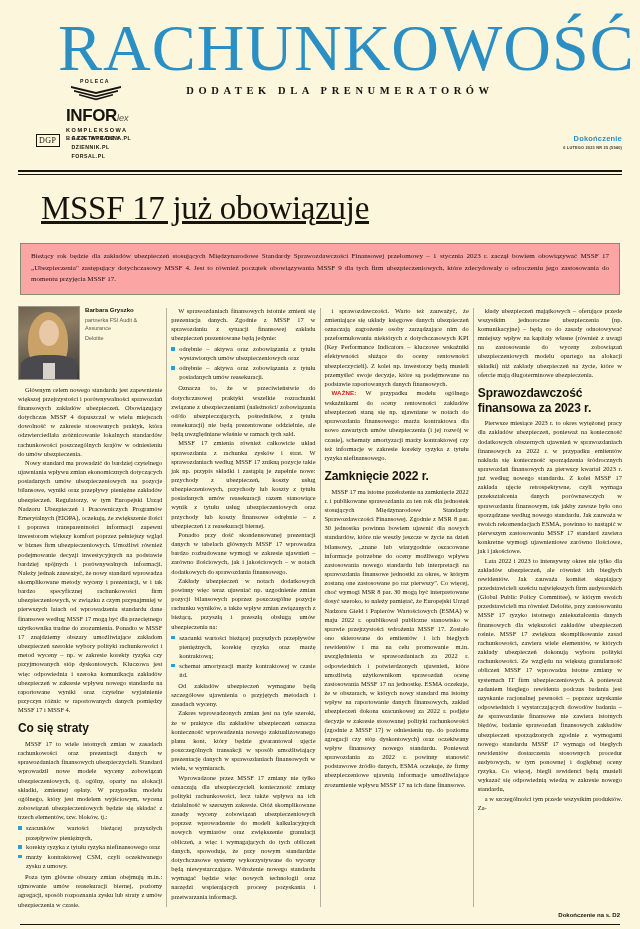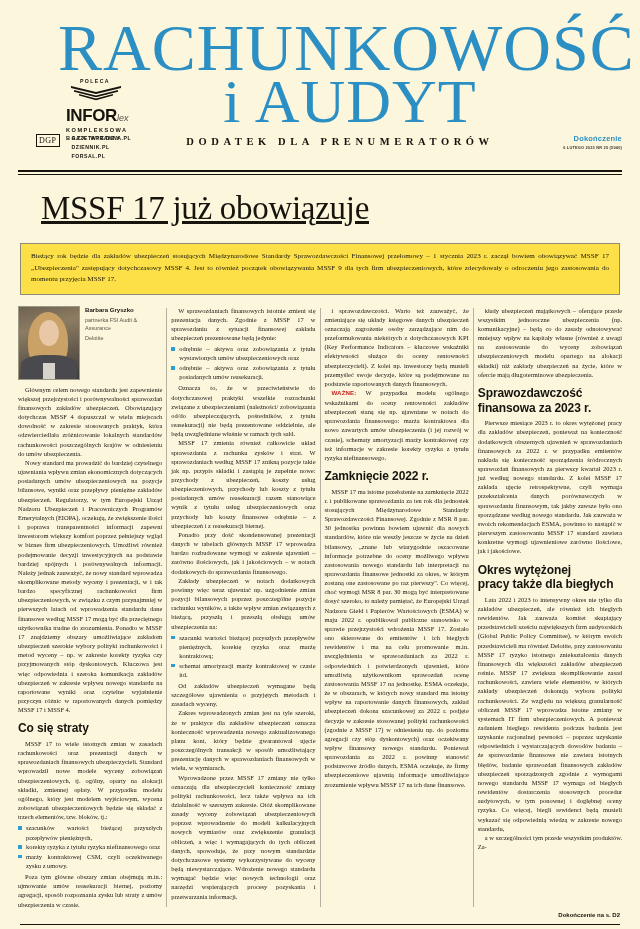--- a/index.html
+++ b/index.html
@@ -56,21 +56,21 @@
   
   .headline{
     font-size:33px;font-weight:400;letter-spacing:-0.3px;
     margin:16px 0 0 23px;color:#17140e;line-height:1.05;
     font-family:"Liberation Serif",serif;
     text-decoration:underline;
   }
 
   
   .lead{
-    margin:18px 2px 0 2px;border:1.1px solid #8d8a7a;background:#fde047;
+    margin:18px 2px 0 2px;border:1.1px solid #8d8a7a;background:#fca5a5;
     padding:7px 10px 8px 10px;
     font-size:7.1px;line-height:1.62;text-align:justify;color:#17140e;
   }
 
   
   .cols{
     display:grid;grid-template-columns:repeat(4,1fr);
     column-gap:9px;margin-top:11px;
   }
   .col{position:relative;}
@@ -117,21 +117,20 @@
 </style>
 </head>
 <body>
 
 <div class="page">
 
   <div class="masthead">
 
     <div class="mast-title">
       <div class="mast-line1">RACHUNKOWOŚĆ</div>
-      <div class="mast-line2">i AUDYT</div>
     </div>
     <div class="mast-sub">DODATEK DLA PRENUMERATORÓW</div>
 
     <div class="infor">
       <div class="infor-poleca">POLECA</div>
       <div class="infor-bird">
         <svg width="54" height="17" viewBox="0 0 54 17" aria-hidden="true">
           <path d="M1 1 L26 7 L51 1 L51 3 L26 9 L1 3 Z" fill="#17140e"></path>
           <path d="M4 5 L26 10.5 L48 5 L48 6.8 L26 12.3 L4 6.8 Z" fill="#17140e"></path>
           <path d="M9 9 L26 13.5 L43 9 L43 10.6 L26 15.2 L9 10.6 Z" fill="#17140e"></path>
@@ -224,21 +223,20 @@
           <h3>Zamknięcie 2022 r.</h3>
           <p>MSSF 17 ma istotne przełożenie na zamknięcie 2022 r. i publikowane sprawozdania za ten rok dla jednostek stosujących Międzynarodowe Standardy Sprawozdawczości Finansowej. Zgodnie z MSR 8 par. 30 jednostka powinna bowiem ujawnić dla nowych standardów, które nie weszły jeszcze w życie na dzień bilansowy, „znane lub wiarygodnie oszacowane informacje potrzebne do oceny możliwego wpływu zastosowania nowego standardu lub interpretacji na sprawozdania finansowe jednostki za okres, w którym zostaną one zastosowane po raz pierwszy". Co więcej, choć wymogi MSR 8 par. 30 mogą być interpretowane dosyć szeroko, to należy pamiętać, że Europejski Urząd Nadzoru Giełd i Papierów Wartościowych (ESMA) w maju 2022 r. opublikował publiczne stanowisko w sprawie przejrzystości wdrożenia MSSF 17. Zostało ono skierowane do emitentów i ich biegłych rewidentów i ma na celu promowanie m.in. uwzględnienia w sprawozdaniach za 2022 r. odpowiednich i potwierdzonych ujawnień, które umożliwią użytkownikom sprawozdań ocenę zastosowania MSSF 17 na jednostkę. ESMA oczekuje, że w obszarach, w których nowy standard ma istotny wpływ na raportowanie danych finansowych, zakład ubezpieczeń dokona szacunkowej za 2022 r. podjęte decyzje w zakresie stosowanej polityki rachunkowości (zgodnie z MSSF 17) w odniesieniu np. do poziomu agregacji czy stóp dyskontowych) oraz oczekiwany wpływ finansowy nowego standardu. Ponieważ sprawozdania za 2022 r. powinny stanowić podstawowe źródło danych, ESMA oczekuje, że firmy ubezpieczeniowe ujawnią informacje umożliwiające zrozumienie wpływu MSSF 17 na ich dane finansowe.</p>
         </div>
     </div>
 
     <div class="col">
       <div>
           <p>kłady ubezpieczeń majątkowych – oferujące przede wszystkim jednoroczne ubezpieczenia (np. komunikacyjne) – będą co do zasady odnotowywać mniejszy wpływ na kapitały własne (również z uwagi na zastosowanie do wyceny zobowiązań ubezpieczeniowych modelu opartego na alokacji składki) niż zakłady ubezpieczeń na życie, które w ofercie mają długoterminowe ubezpieczenia.</p>
           <h3>Sprawozdawczość finansowa za 2023 r.</h3>
           <p>Pierwsze miesiące 2023 r. to okres wytężonej pracy dla zakładów ubezpieczeń, ponieważ na konieczność dodatkowych obszernych ujawnień w sprawozdaniach finansowych za 2022 r. w przypadku emitentów nakłada się konieczność sporządzenia śródrocznych sprawozdań finansowych za pierwszy kwartał 2023 r. już według nowego standardu. Z kolei MSSF 17 zakłada ujęcie retrospektywne, czyli wymaga przekształcenia danych porównawczych w sprawozdaniu finansowym, tak jakby zawsze było ono sporządzane według nowego standardu. Jak zauważa w swoich rekomendacjach ESMA, powinno to nastąpić w pierwszym zastosowaniu MSSF 17 standard zawiera konkretne wymogi ujawnieniowe zarówno ilościowe, jak i jakościowe.</p>
-          <h3>Okres wytężonej<br>pracy także dla biegłych</h3>
           <p>Lata 2022 i 2023 to intensywny okres nie tylko dla zakładów ubezpieczeń, ale również ich biegłych rewidentów. Jak zauważa komitet skupiający przedstawicieli sześciu największych firm audytorskich (Global Public Policy Committee), w którym swoich przedstawicieli ma również Deloitte, przy zastosowaniu MSSF 17 ryzyko istotnego zniekształcenia danych finansowych dla większości zakładów ubezpieczeń rośnie. MSSF 17 zwiększa skomplikowanie zasad rachunkowości, zawiera wiele elementów, w których zakłady ubezpieczeń dokonują wyboru polityki rachunkowości. Ze względu na większą granularność obliczeń MSSF 17 wprowadza istotne zmiany w systemach IT firm ubezpieczeniowych. A ponieważ zadaniem biegłego rewidenta podczas badania jest uzyskanie racjonalnej pewności – poprzez uzyskanie odpowiednich i wystarczających dowodów badania – że sprawozdanie finansowe nie zawiera istotnych błędów, badanie sprawozdań finansowych zakładów ubezpieczeń sporządzonych zgodnie z wymogami nowego standardu MSSF 17 wymaga od biegłych rewidentów dostarczenia stosownych procedur audytowych, w tym ponownej i dogłębnej oceny ryzyka. Co więcej, biegli rewidenci będą musieli wykazać się odpowiednią wiedzą w zakresie nowego standardu,</p>
           <p>a w szczególności tym przede wszystkim produktów. Za-</p>
         </div>
     </div>
 
   </div>
 
   <div class="cont">Dokończenie na s. D2</div>
   <hr class="footrule">
 </div>

